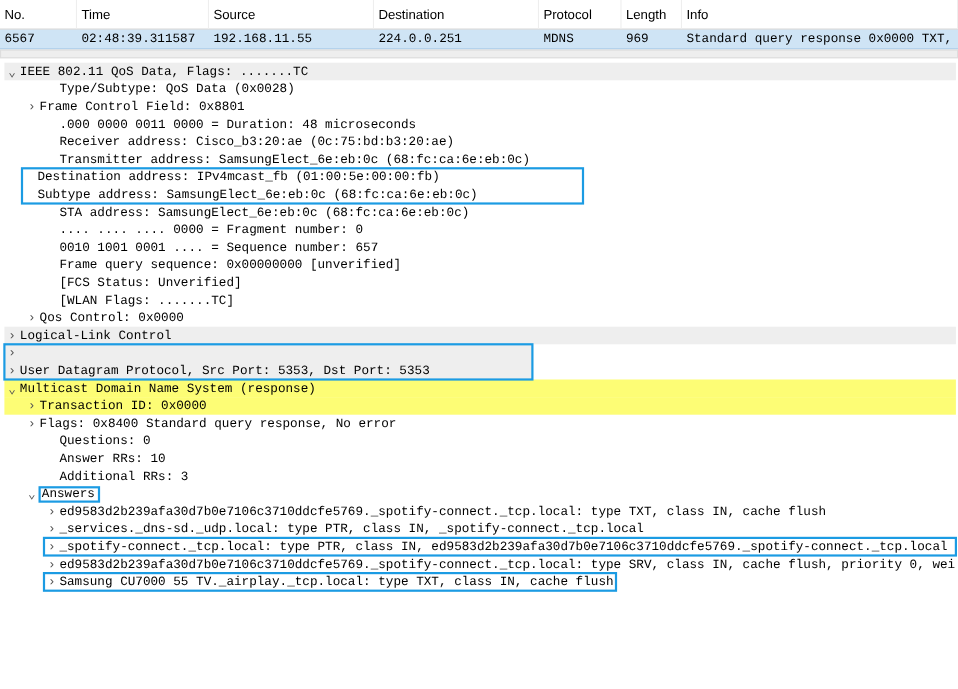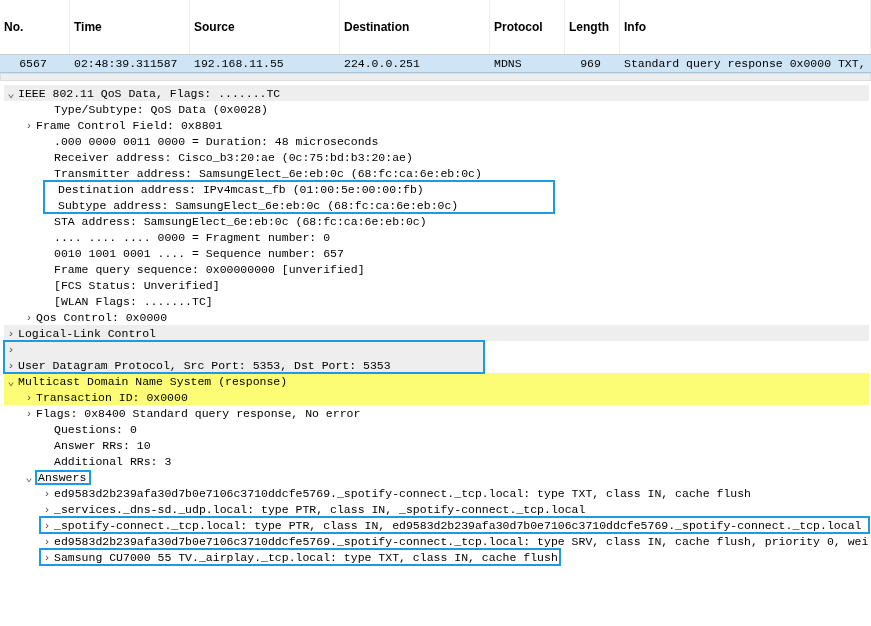--- a/index.html
+++ b/index.html
@@ -11,39 +11,38 @@
     background: #fff;
     width: 871px;
   }
   .cols {
     display: grid;
     grid-template-columns: 70px 120px 150px 150px 75px 55px 1fr;
     border-bottom: 1px solid #ccc;
     background: #fff;
   }
   .cols .hcell {
-    padding: 20px 4px;
+    padding: 6px 4px;
     font-family: "Segoe UI", "Arial", sans-serif;
     font-size: 12px;
     border-right: 1px solid #eee;
     white-space: nowrap;
-    font-weight: bold;
   }
   .packet-row {
     display: grid;
     grid-template-columns: 70px 120px 150px 150px 75px 55px 1fr;
     background: #cfe4f5;
     border-bottom: 1px solid #a3c7e6;
   }
   .packet-row .pcell {
     padding: 2px 4px;
     white-space: nowrap;
     overflow: hidden;
   }
-  .pcell.right { text-align: center; padding-right: 8px; }
+  .pcell.right { text-align: left; padding-right: 8px; }
   .scroll-stub { height:6px; background:#eee; border:1px solid #ddd; margin:0; }
 
   .tree { padding: 4px 2px 8px 4px; white-space: nowrap; }
   .row { display:flex; align-items:center; height:16px; }
   .row span.txt { white-space: pre; }
   .ind { display:inline-block; }
   .ind.d0 { width: 0px; }
   .ind.d1 { width: 18px; }
   .ind.d2 { width: 36px; }
 
@@ -112,21 +111,21 @@
       <span class="ind d2"></span>
       <span class="tw blank">.</span>
       <span class="txt">Receiver address: Cisco_b3:20:ae (0c:75:bd:b3:20:ae)</span>
     </div>
   <div class="row">
       <span class="ind d2"></span>
       <span class="tw blank">.</span>
       <span class="txt">Transmitter address: SamsungElect_6e:eb:0c (68:fc:ca:6e:eb:0c)</span>
     </div>
 
-  <div class="hl-blue" style="margin-left:40px; width:510px;">
+  <div class="hl-blue" style="margin-left:16px; width:510px;">
     <div class="row">
         <span class="tw blank">.</span>
         <span class="txt">Destination address: IPv4mcast_fb (01:00:5e:00:00:fb)</span>
       </div>
     <div class="row">
         <span class="tw blank">.</span>
         <span class="txt">Subtype address: SamsungElect_6e:eb:0c (68:fc:ca:6e:eb:0c)</span>
       </div>
   </div>
 

